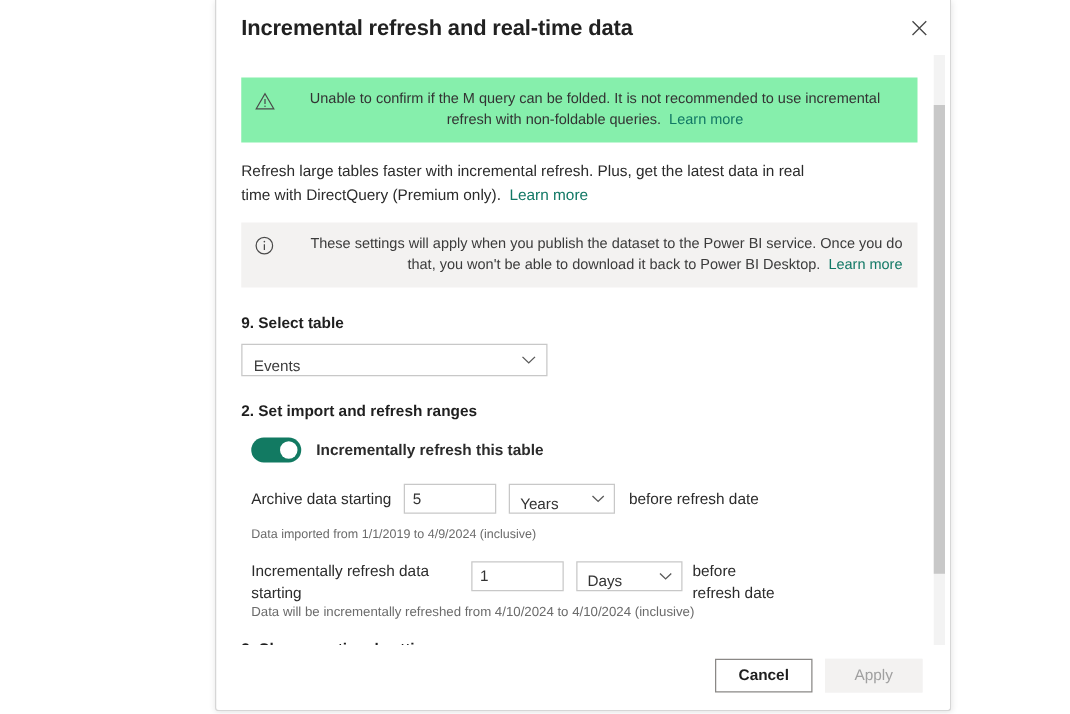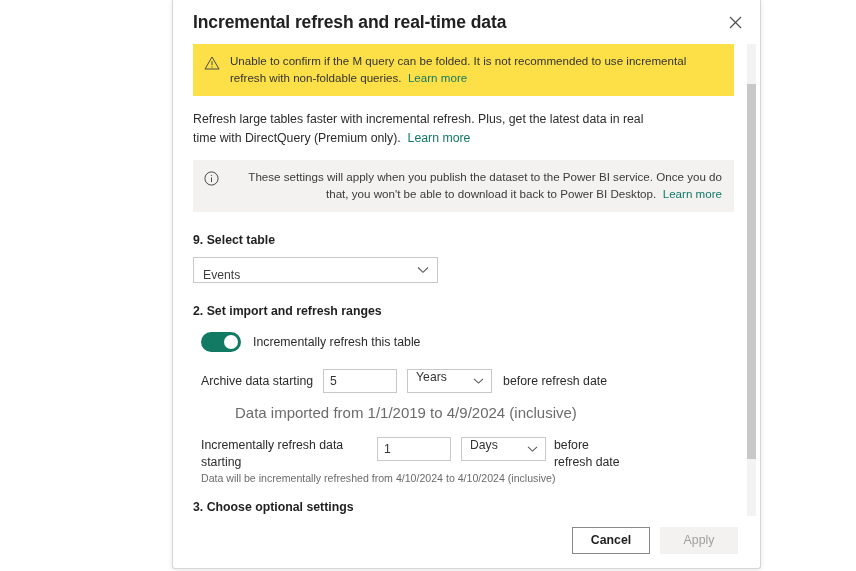--- a/index.html
+++ b/index.html
@@ -102,23 +102,24 @@
 
   
   .banner {
     display: flex;
     align-items: flex-start;
     gap: 10px;
     padding: 9px 12px 10px 11px;
     box-sizing: border-box;
   }
   .banner-warning {
-    background: #fde047;
-    margin-top: 0;
+    background: #86efac;
+    margin-top: 18px;
     width: 100%;
+    text-align: center;
   }
   .banner-info {
     background: #f3f2f1;
     margin-top: 12px;
     width: 100%;
   }
   .banner-icon {
     flex: 0 0 auto;
     width: 16px;
     height: 16px;
@@ -183,20 +184,21 @@
   }
   .select-wrap .chevron svg { display: block; }
 
   
   .toggle-row {
     display: flex;
     align-items: center;
     gap: 12px;
     margin-top: 14px;
     padding-left: 8px;
+    font-weight: bold;
   }
   .toggle {
     position: relative;
     width: 40px;
     height: 20px;
     border-radius: 10px;
     background: #127A62;
     cursor: pointer;
     flex: 0 0 auto;
   }
@@ -239,43 +241,42 @@
     outline: none;
   }
   .unit-select {
     position: relative;
     width: 85px;
     height: 24px;
     border: 1px solid #c8c8c8;
     background: #ffffff;
     box-sizing: border-box;
     display: flex;
-    align-items: flex-start;
+    align-items: flex-end;
     cursor: pointer;
   }
   .unit-select .unit-value {
     font-size: 12.2px;
     color: #333333;
     padding-left: 8px;
   }
   .unit-select .chevron {
     position: absolute;
     right: 7px;
     top: 50%;
     transform: translateY(-50%);
     color: #5a5a5a;
   }
   .unit-select .chevron svg { display: block; }
 
   .hint {
-    font-size: 15px;
+    font-size: 10px;
     color: #6b6b6b;
     padding-left: 8px;
     margin-top: 11px;
-    margin-left: 34px;
   }
 
   
   .range-row-2 {
     display: flex;
     align-items: flex-start;
     margin-top: 16px;
     padding-left: 8px;
   }
   .range-row-2 .rlabel2 {

